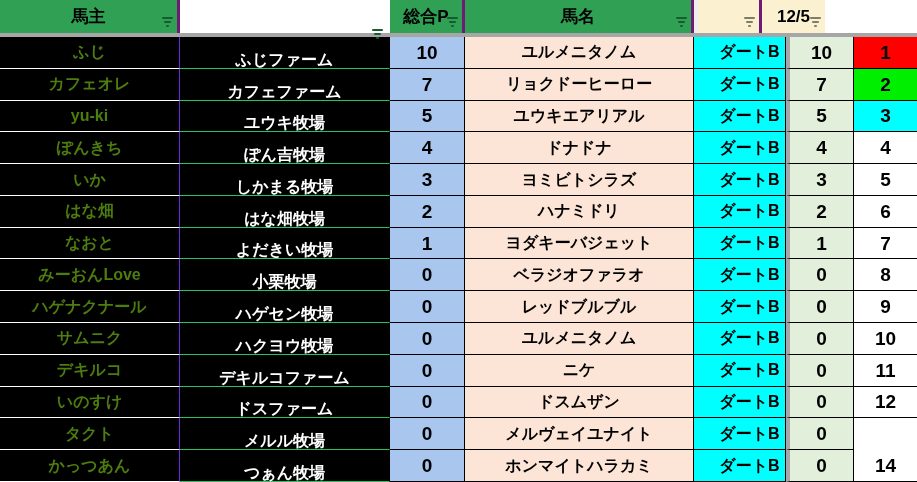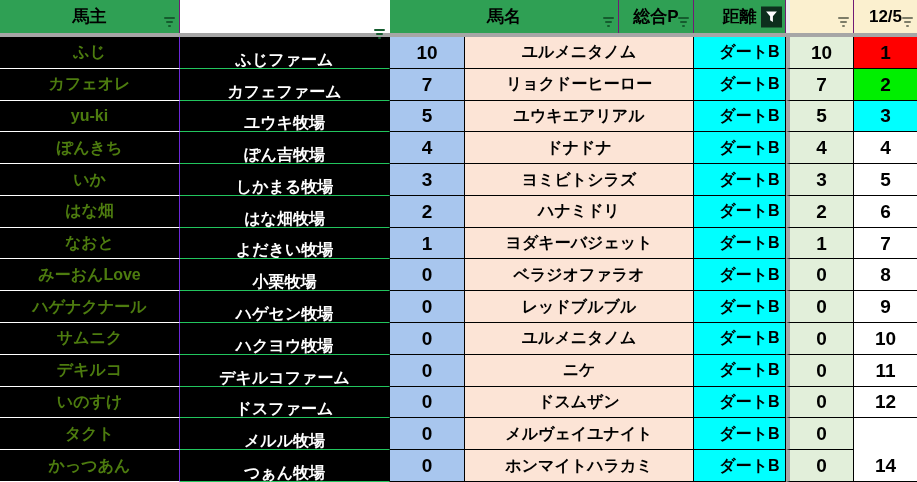--- a/index.html
+++ b/index.html
@@ -7,21 +7,21 @@
     width:917px;height:482px;overflow:hidden;
     display:flex;flex-direction:column;
     font-family:"Liberation Sans",sans-serif;font-weight:bold;
     background:#fff;
   }
   
   .hrow{display:flex;flex:0 0 33px;height:33px;}
   .hcell{
     position:relative;display:flex;align-items:center;justify-content:center;
     background:#2fa054;color:#000;font-size:17px;line-height:1;
-    border-right:1px solid #701a75;box-sizing:border-box;
+    border-right:3px solid #701a75;box-sizing:border-box;
   }
   .hcell.cream{background:#fbf0cf;}
   .h-owner{flex:0 0 180px;}
   .h-farm{flex:0 0 210px;margin-top:45px;}
   .h-points{flex:0 0 75px;}
   .h-horse{flex:0 0 229px;}
   .h-dist{flex:0 0 92px;}
   .h-points2{flex:0 0 68px;border-left:4px solid #ededed;}
   .h-rank{flex:0 0 63px;border-right:none;justify-content:center;}
   
@@ -70,44 +70,36 @@
         </span>
     </div>
     <div class="hcell h-farm">
       <span>牧場</span>
       <span class="flt">
           <b></b>
           <b></b>
           <b></b>
         </span>
     </div>
+    <div class="hcell h-points">
+      <span>総合P</span>
+      <span class="flt">
+          <b></b>
+          <b></b>
+          <b></b>
+        </span>
+    </div>
     <div class="hcell h-horse">
       <span>馬名</span>
       <span class="flt">
           <b></b>
           <b></b>
           <b></b>
         </span>
     </div>
-    <div class="hcell h-points">
-      <span>総合P</span>
-      <span class="flt">
-          <b></b>
-          <b></b>
-          <b></b>
-        </span>
-    </div>
-    <div class="hcell h-dist">
-      <span>距離</span>
-      <span class="fbtn">
-        <svg width="13" height="13" viewBox="0 0 12 12">
-            <path d="M1 1 h10 L7.3 5.4 V10.6 L4.7 9 V5.4 Z" fill="#ffffff"></path>
-          </svg>
-      </span>
-    </div>
     <div class="hcell cream h-points2">
       <span></span>
       <span class="flt gray">
           <b></b>
           <b></b>
           <b></b>
         </span>
     </div>
     <div class="hcell cream h-rank">
       <span>12/5</span>

